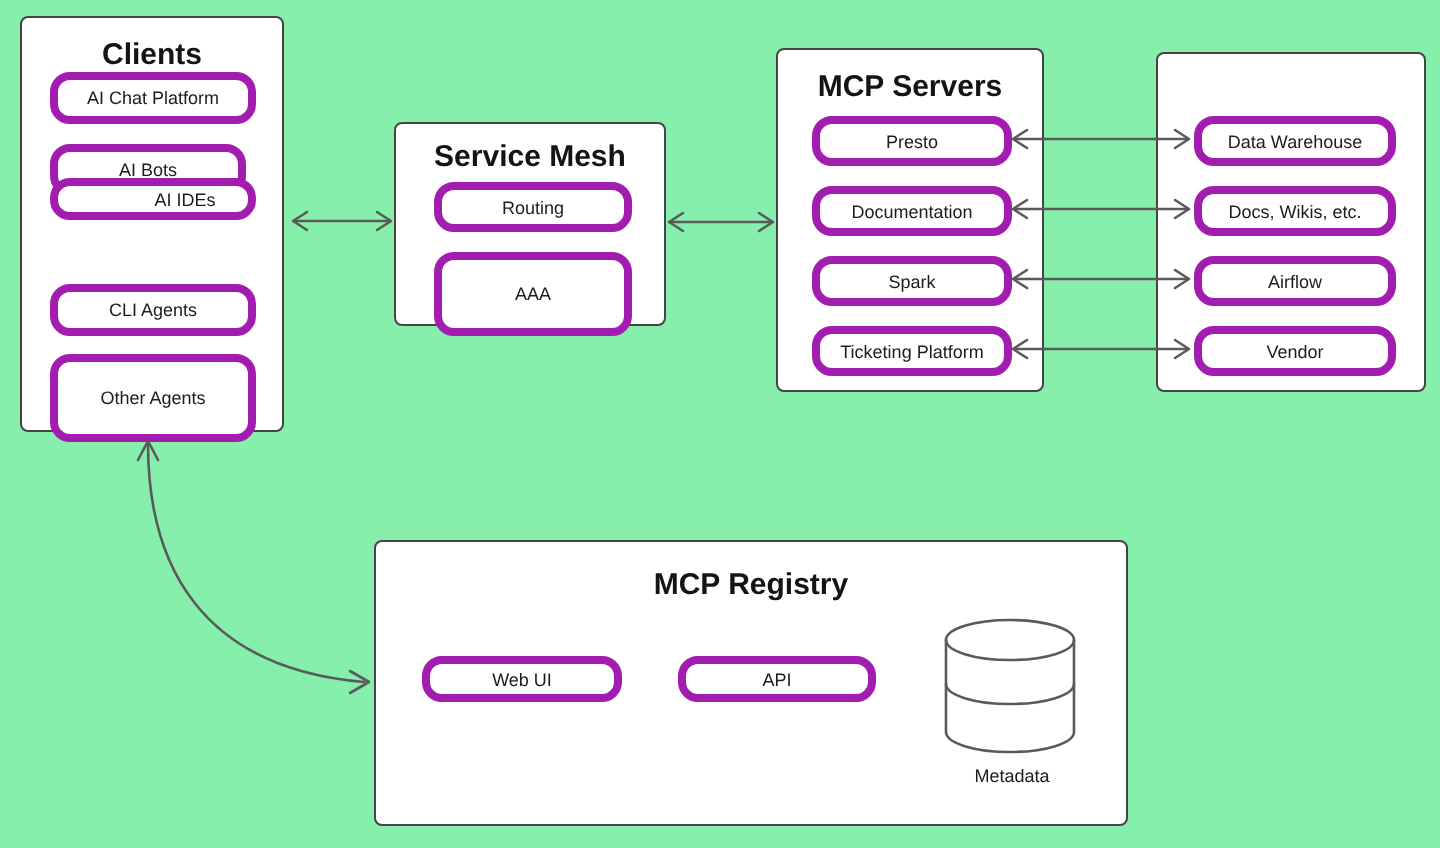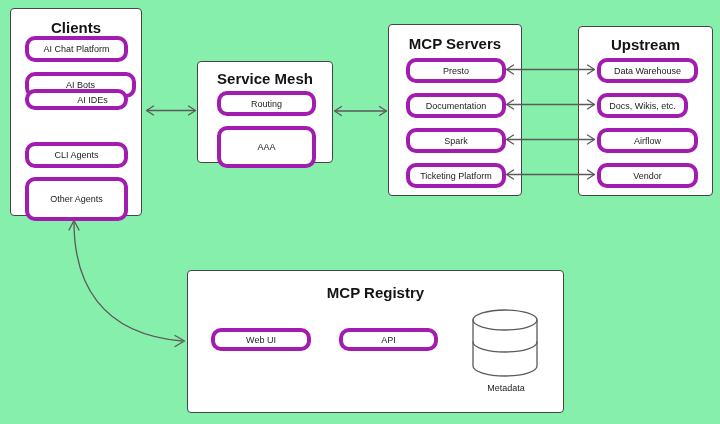--- a/index.html
+++ b/index.html
@@ -63,44 +63,43 @@
   }
 </style>
 </head>
 <body>
 
 <div class="canvas">
 
   <div class="group" style="left:10px; top:8px; width:132px; height:208px;">
     <div class="group-title" style="top:10px;">Clients</div>
     <div class="node" style="left:14px; top:27px; width:103px; height:26px;">AI Chat Platform</div>
-    <div class="node" style="left:14px; top:63px; width:111px; height:26px;">AI Bots</div>
+    <div class="node" style="left:14px; top:63px; width:98px; height:26px;">AI Bots</div>
     <div class="node" style="left:14px; top:80px; width:103px; height:21px;padding-left:32px;">AI IDEs</div>
     <div class="node" style="left:14px; top:133px; width:103px; height:26px;">CLI Agents</div>
     <div class="node" style="left:14px; top:168px; width:103px; height:44px;">Other Agents</div>
   </div>
 
   <div class="group" style="left:197px; top:61px; width:136px; height:102px;">
     <div class="group-title" style="top:8px;">Service Mesh</div>
     <div class="node" style="left:19px; top:29px; width:99px; height:25px;">Routing</div>
     <div class="node" style="left:19px; top:64px; width:99px; height:42px;">AAA</div>
   </div>
 
   <div class="group" style="left:388px; top:24px; width:134px; height:172px;">
     <div class="group-title" style="top:10px;">MCP Servers</div>
     <div class="node" style="left:17px; top:33px; width:100px; height:25px;">Presto</div>
     <div class="node" style="left:17px; top:103px; width:100px; height:25px;">Spark</div>
     <div class="node" style="left:17px; top:68px; width:100px; height:25px;">Documentation</div>
     <div class="node" style="left:17px; top:138px; width:100px; height:25px;">Ticketing Platform</div>
   </div>
 
   <div class="group" style="left:578px; top:26px; width:135px; height:170px;">
-    <div class="group-title" style="top:9px;">Upstream</div>
     <div class="node" style="left:18px; top:31px; width:101px; height:25px;">Data Warehouse</div>
-    <div class="node" style="left:18px; top:66px; width:91px; height:25px;">Docs, Wikis, etc.</div>
+    <div class="node" style="left:18px; top:66px; width:101px; height:25px;">Docs, Wikis, etc.</div>
     <div class="node" style="left:18px; top:101px; width:101px; height:25px;">Airflow</div>
     <div class="node" style="left:18px; top:136px; width:101px; height:25px;">Vendor</div>
   </div>
 
   <div class="group" style="left:187px; top:270px; width:377px; height:143px;padding-left:38px;">
     <div class="group-title" style="top:13px;">MCP Registry</div>
     <div class="node" style="left:23px; top:57px; width:100px; height:23px;">Web UI</div>
     <div class="node" style="left:151px; top:57px; width:99px; height:23px;">API</div>
     <div class="icon-label" style="left:268px; top:112px; width:100px;">Metadata</div>
   </div>

